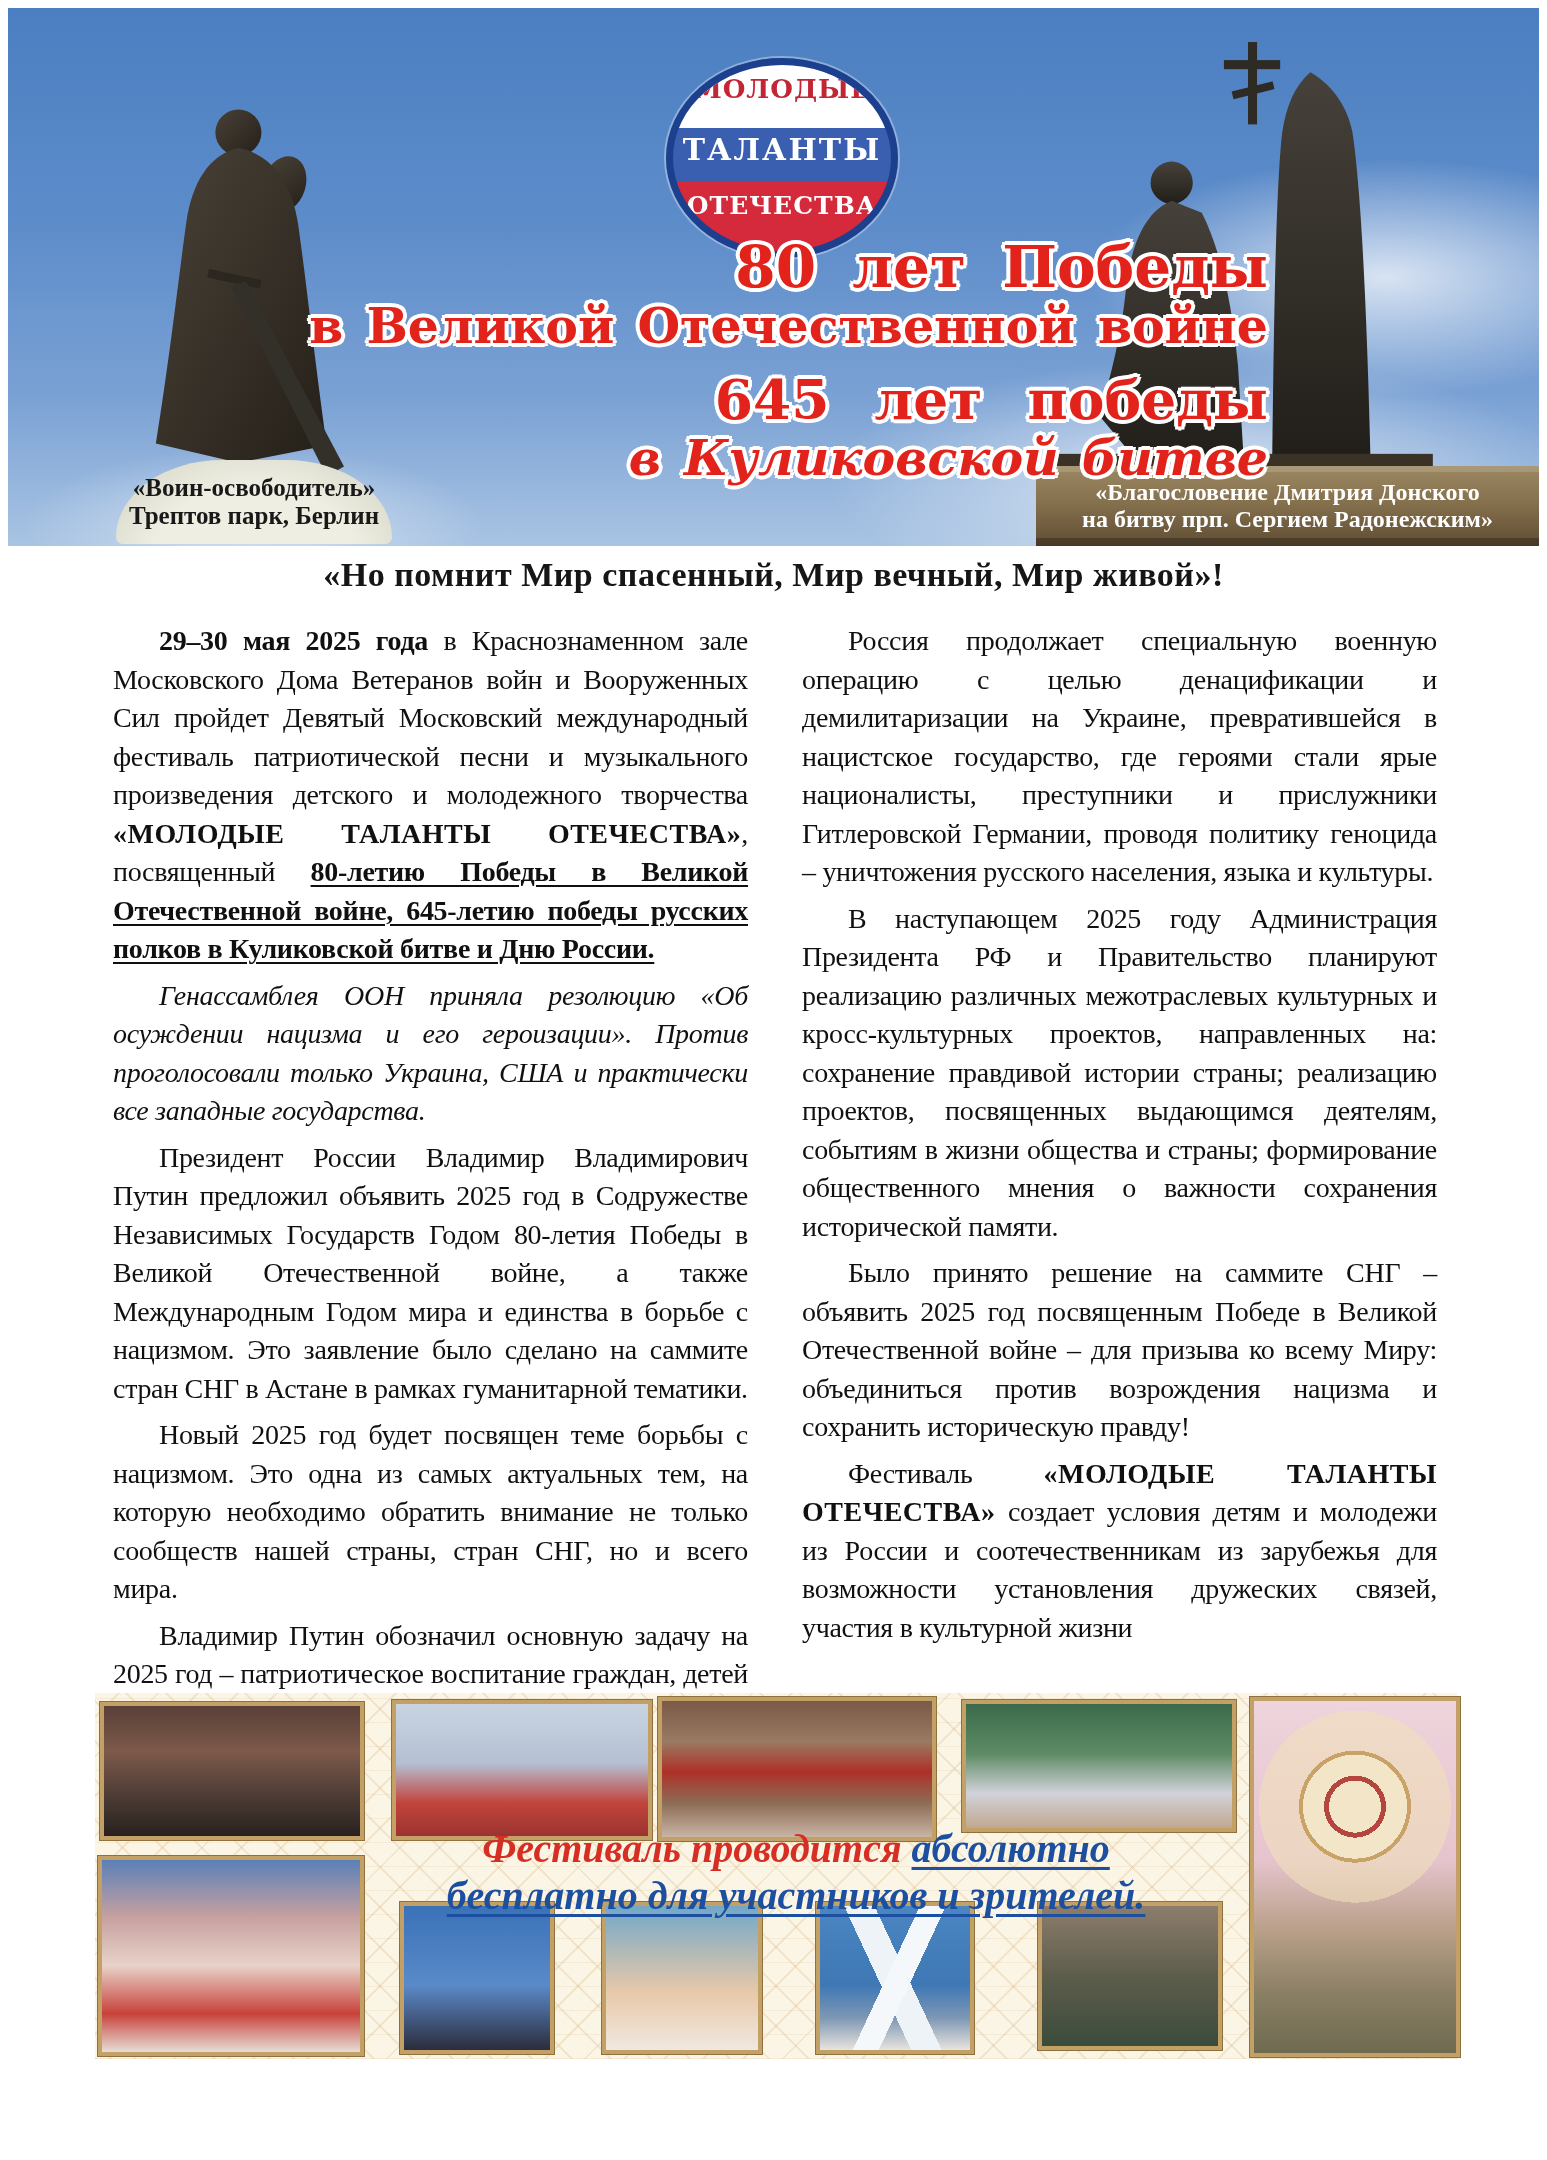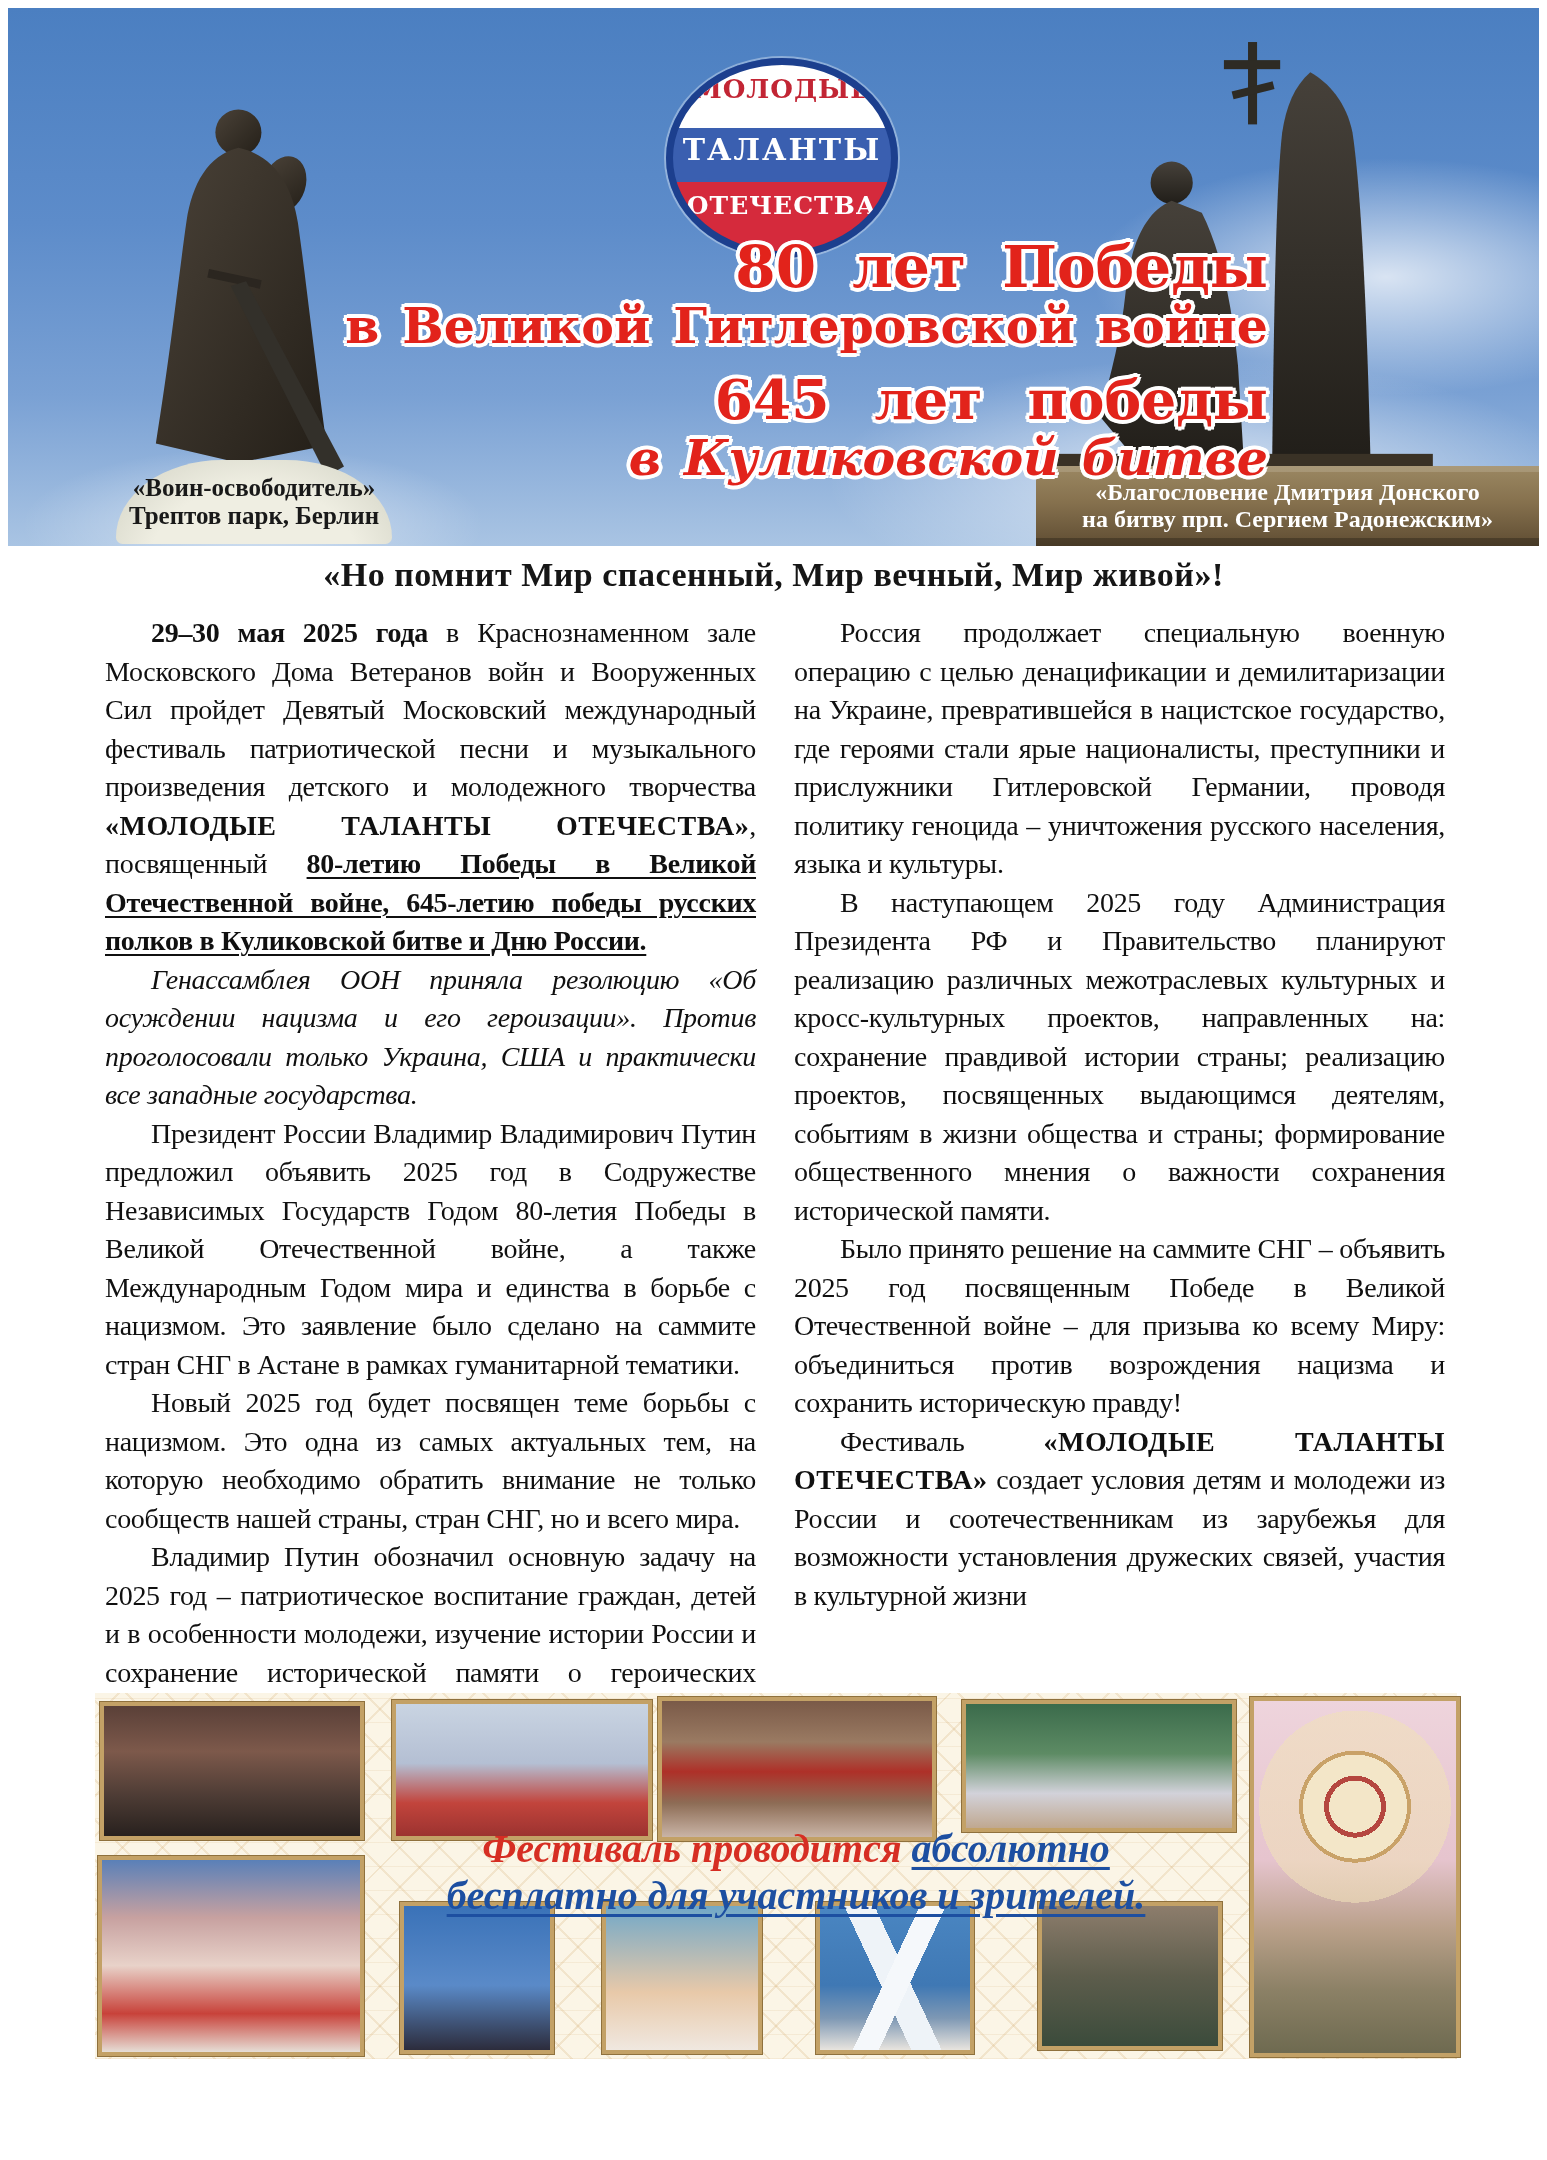--- a/index.html
+++ b/index.html
@@ -46,21 +46,21 @@
   .big-title .t4{font-size:49px;line-height:56px;word-spacing:6px;font-style:italic;}
 
   
   .headline{position:absolute;left:0;top:556px;width:100%;text-align:center;
       font-size:34px;font-weight:bold;color:#161616;letter-spacing:0.5px;}
 
   
   .article{position:absolute;left:105px;top:614px;width:1340px;display:flex;gap:38px;}
   .col{width:651px;font-size:28px;line-height:38.5px;text-align:justify;color:#101010;
       letter-spacing:-0.3px;}
-  .col p{margin:0;text-indent:46px;font-family:Liberation Serif, serif;}
+  .col p{margin:8px;text-indent:46px;font-family:Liberation Serif, serif;}
   .b{font-weight:bold;}
   .u-bold{font-weight:bold;text-decoration:underline;text-decoration-thickness:2px;text-underline-offset:4px;}
   .it{font-style:italic;}
   .fest{font-weight:bold;letter-spacing:0.5px;}
 
   
   .collage{position:absolute;left:95px;top:1693px;width:1362px;height:366px;
       background:
         repeating-linear-gradient(45deg, rgba(210,170,110,.22) 0 2px, transparent 2px 28px),
         repeating-linear-gradient(-45deg, rgba(210,170,110,.22) 0 2px, transparent 2px 28px),
@@ -148,21 +148,21 @@
     </div>
 
     <div class="logo">
       <span class="l1">МОЛОДЫЕ</span>
       <span class="l2">ТАЛАНТЫ</span>
       <span class="l3">ОТЕЧЕСТВА</span>
     </div>
 
     <div class="big-title">
       <div class="t1">80 лет Победы</div>
-      <div class="t2">в Великой Гитлеровской войне</div>
+      <div class="t2">в Великой Отечественной войне</div>
       <div class="t3">645 лет победы</div>
       <div class="t4">в Куликовской битве</div>
     </div>
   </div>
 
   <div class="headline">«Но помнит Мир спасенный, Мир вечный, Мир живой»!</div>
 
   <div class="article">
     <div class="col">
       <p><span class="b">29–30 мая 2025 года</span><span> в Краснознаменном зале Московского Дома Ветеранов войн и Вооруженных Сил пройдет Девятый Московский международный фестиваль патриотической песни и музыкального произведения детского и молодежного творчества </span><span class="fest">«МОЛОДЫЕ ТАЛАНТЫ ОТЕЧЕСТВА»</span><span>, посвященный </span><span class="u-bold">80-летию Победы в Великой Отечественной войне, 645-летию победы русских полков в Куликовской битве и Дню России.</span></p>

